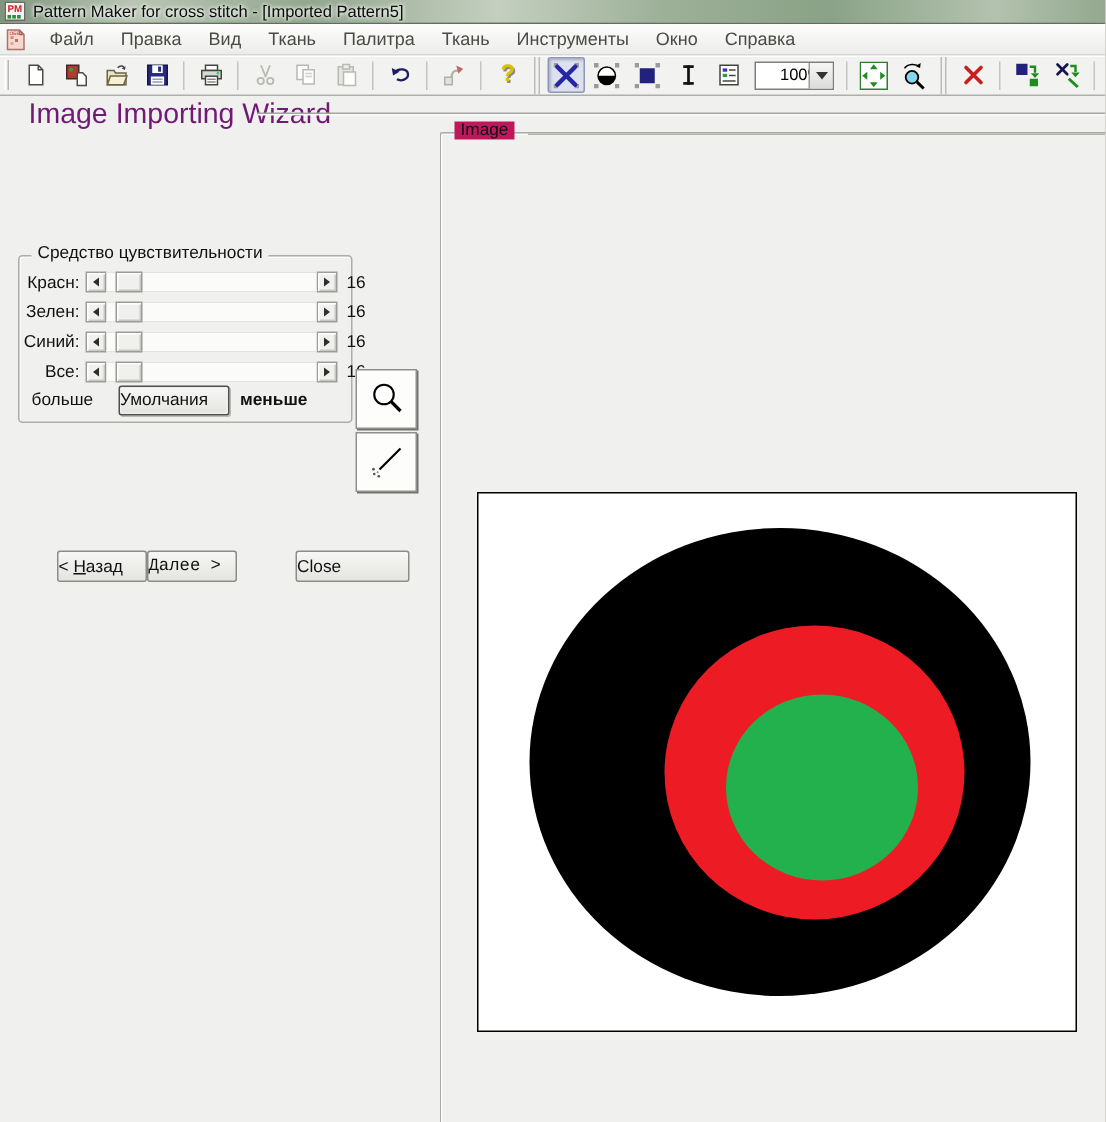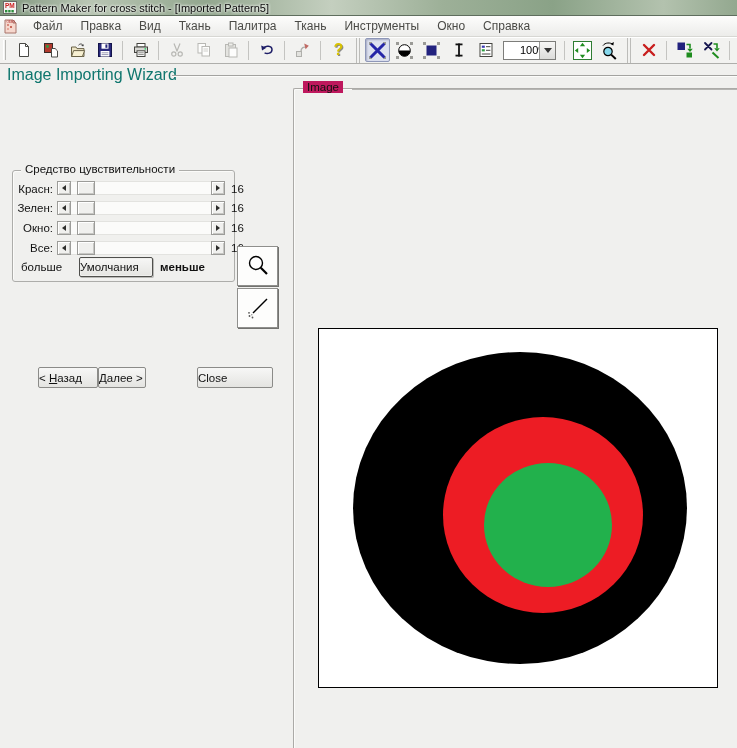--- a/index.html
+++ b/index.html
@@ -36,21 +36,21 @@
   .help-glyph { font-size:16px; font-weight:bold; color:#d9c300; text-shadow:1px 1px 0 #8a8a86; line-height:16px; }
   .zoom-combo { display:flex; align-items:stretch; height:19px; border:1px solid #7d7d7a; background:#fff; margin:0 4px; flex:0 0 auto; }
   .zoom-value { width:35px; font-size:11px; line-height:17px; padding-left:16px; color:#000; }
   .zoom-drop { width:16px; background:linear-gradient(#f6f6f5,#dcdcda); border-left:1px solid #9a9a97;
     display:flex; align-items:center; justify-content:center; }
   .zoom-drop .dn { width:0; height:0; border:4px solid transparent; border-top:5px solid #333; margin-top:4px; }
 
   
   .workarea { position:absolute; top:64px; left:0; right:0; bottom:0; background:#f0f0ee; }
 
-  .wiz-title { position:absolute; top:2px; left:7px; font-size:16px; color:#0f766e; }
+  .wiz-title { position:absolute; top:2px; left:19px; font-size:19px; color:#701a75; }
   .wiz-rule { position:absolute; top:11px; left:172px; right:0; height:0;
     border-top:1px solid #a3a3a0; box-shadow:0 1px 0 #fcfcfa; }
 
   .instr { position:absolute; top:30px; left:8px; width:280px; font-size:11.5px; color:#111; line-height:15px; }
 
   .groupbox { position:absolute; border:1px solid #adadaa; border-radius:3px; box-shadow:inset 1px 1px 0 #fbfbf9; }
   .groupbox .gb-title { position:absolute; top:-8px; left:8px; background:#f0f0ee; padding:0 4px; font-size:11.5px; color:#111; }
   .gb-sens { left:12px; top:74px; width:223px; height:112px;margin-top:32px; }
 
   .slider-row { position:absolute; height:14px; display:flex; align-items:center; }
@@ -352,21 +352,21 @@
               <div class="sb-thumb"></div>
             </div>
           <div class="sb-btn">
               <span class="arr-r"></span>
             </div>
         </div>
         <span class="slider-value">16</span>
       </div>
 
       <div class="slider-row" style="left:2px; top:50px;">
-        <span class="slider-label">Окно:</span>
+        <span class="slider-label">Синий:</span>
         <div class="hscroll">
           <div class="sb-btn">
               <span class="arr-l"></span>
             </div>
           <div class="sb-track">
               <div class="sb-thumb"></div>
             </div>
           <div class="sb-btn">
               <span class="arr-r"></span>
             </div>
@@ -408,21 +408,21 @@
         <circle cx="4.5" cy="21" r=".9" fill="#555"></circle>
         <circle cx="7.5" cy="22.5" r=".9" fill="#555"></circle>
         <circle cx="4" cy="17.8" r=".9" fill="#555"></circle>
         <circle cx="6.8" cy="19.8" r=".7" fill="#888"></circle>
       </svg>
     </div>
 
     <button class="btn nav-btn" style="left:38px; top:303px; width:60px;">
       <span>&lt; </span><span style="text-decoration:underline">Н</span><span>азад</span>
     </button>
-    <button class="btn nav-btn" style="left:98px; top:303px; width:48px;">
+    <button class="btn nav-btn" style="left:98px; top:303px; width:60px;font-family:Liberation Mono, monospace;">
       <span style="text-decoration:underline">Д</span><span>алее &gt;</span>
     </button>
     <button class="btn nav-btn" style="left:197px; top:303px; width:76px;">Close</button>
 
     <div class="gb-image">
       <span class="gb-img-title">Image</span>
       <div class="gb-img-rule"></div>
     </div>
 
     <div class="image-box">

